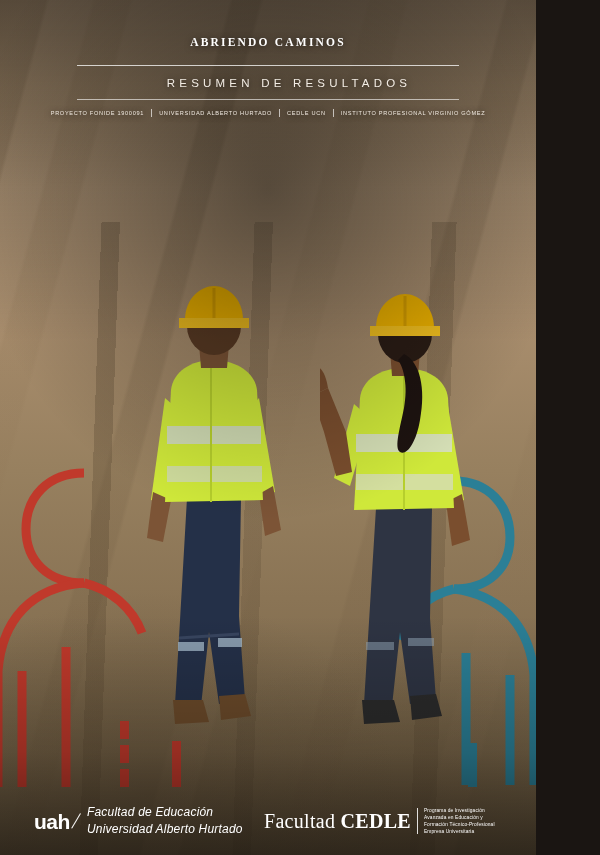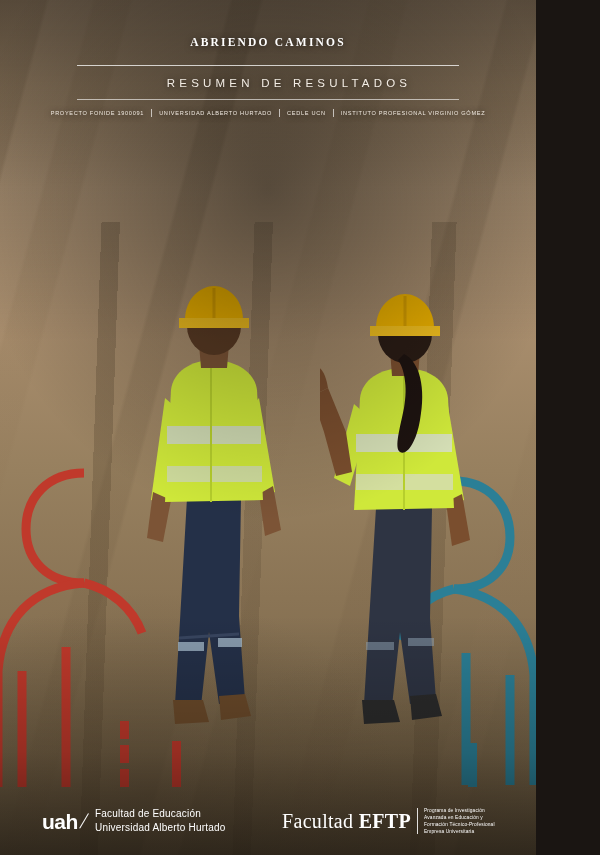--- a/index.html
+++ b/index.html
@@ -153,21 +153,21 @@
   .orgs .org { padding: 0 7px; white-space: nowrap; }
   .orgs .sep {
     width: 1px;
     height: 8px;
     background: rgba(255,255,255,0.65);
   }
 
   
   .footer {
     position: absolute;
-    left: 8px; right: 0;
+    left: 0; right: 0;
     bottom: 0;
     height: 68px;
     background: rgba(10,8,6,0.0);
     display: flex;
     align-items: center;
     justify-content: space-between;
     padding: 0 34px;
     box-sizing: border-box;
     color: #fff;
   }
@@ -185,23 +185,24 @@
   .uah-slash {
     display: inline-block;
     margin: 0 8px 0 3px;
     font-size: 22px;
     font-weight: 300;
     transform: skewX(-14deg);
     color: #fff;
   }
   .uah-text {
     font-family: "Liberation Sans", sans-serif;
-    font-size: 10px;
+    font-size: 12px;
     line-height: 1.45;
     letter-spacing: .2px;
+    font-style: italic;
   }
   .investiga {
     display: flex;
     align-items: center;
   }
   .investiga-title {
     font-family: "Liberation Serif", serif;
     font-size: 20px;
     letter-spacing: .3px;
     font-weight: normal;
@@ -364,21 +365,21 @@
       <span class="uah-slash">/</span>
       <span class="uah-text">
         <span>Facultad de Educación</span><br>
         <span>Universidad Alberto Hurtado</span>
       </span>
     </div>
 
     <div class="investiga">
       <span class="investiga-title">
         <span>Facultad</span>
-        <b>EFTP</b>
+        <b>CEDLE</b>
       </span>
       <span class="investiga-bar"></span>
       <span class="investiga-sub">
         <span>Programa de Investigación</span>
         <span>Avanzada en Educación y</span>
         <span>Formación Técnico-Profesional</span>
         <span>Empresa Universitaria</span>
       </span>
     </div>
 

